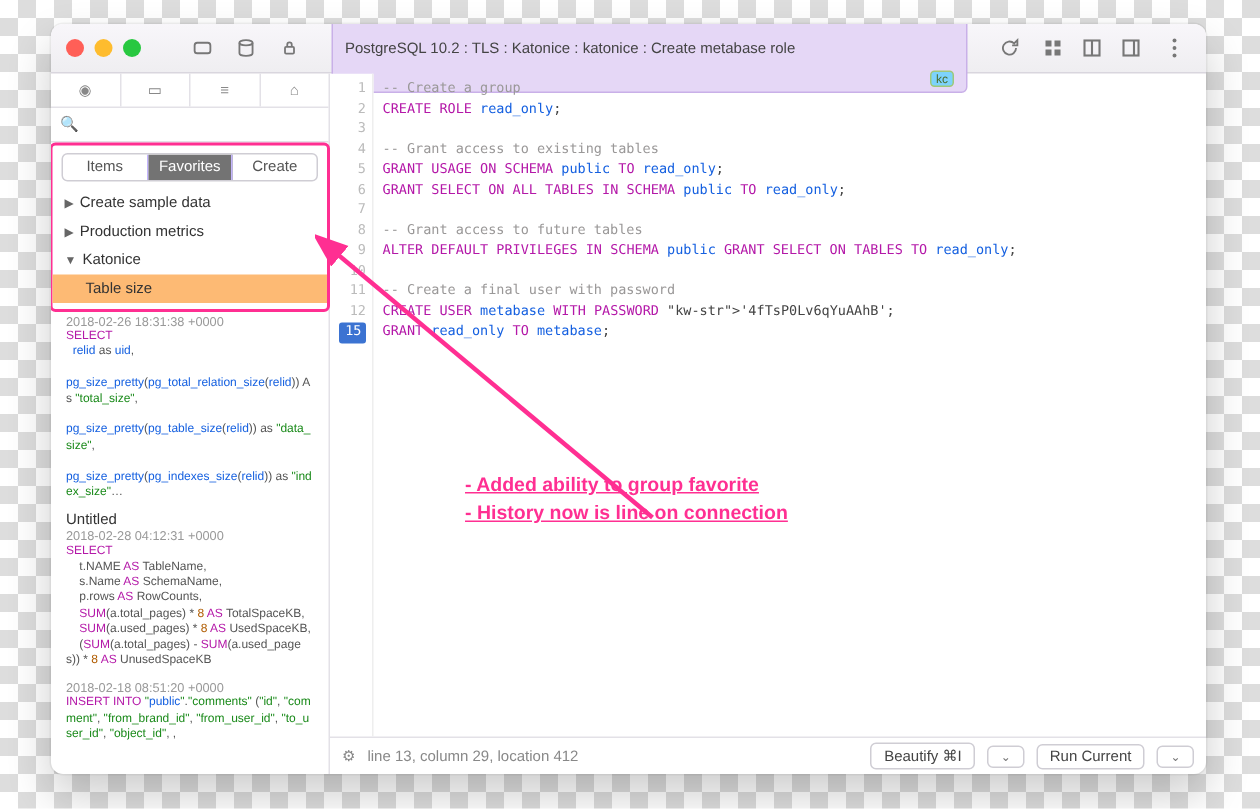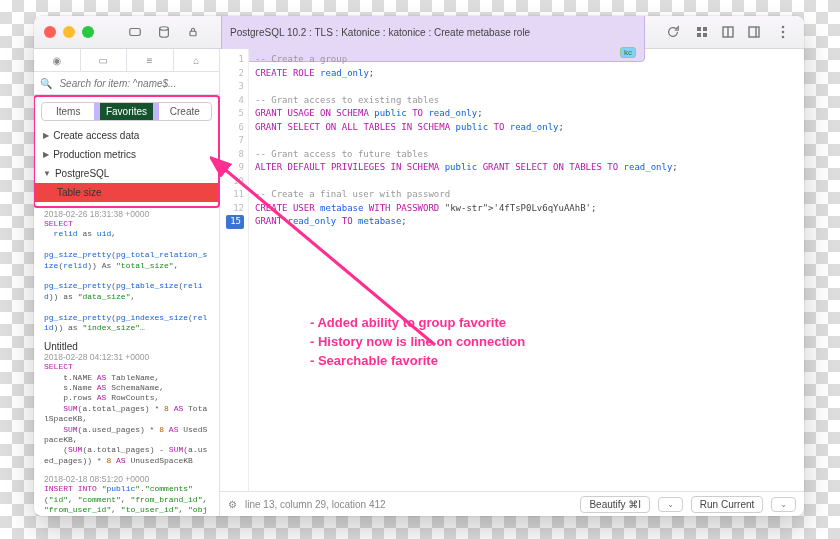--- a/index.html
+++ b/index.html
@@ -21,46 +21,46 @@
 .path-pill .chip{background:#7dd3fc;border:1px solid #9fc87a;border-radius:3px;font-size:8px;padding:0 3px;color:#4a6b2a;margin-top:40px;}
 .cluster{display:flex;gap:4px}
 .main { flex:1; display:flex; min-height:0; }
 .sidebar { width:185px; border-right:1px solid #e3e1e7; display:flex; flex-direction:column; font-size:10px; color:#333; min-height:0;}
 .side-top { height:22px; border-bottom:1px solid #e3e1e7; display:flex; }
 .side-top .cell{flex:1;display:flex;align-items:center;justify-content:center;border-right:1px solid #e3e1e7;color:#888}
 .side-top .cell:last-child{border-right:none}
 .search-row{height:22px;display:flex;align-items:center;padding:0 6px;gap:5px;border-bottom:1px solid #e3e1e7;color:#aaa}
 .search-row input{flex:1;border:none;font-size:10px;color:#888;outline:none;font-style:italic}
 .seg { display:flex; margin:5px 6px; border:1px solid #cfcdd4; border-radius:4px; overflow:hidden;}
-.seg>div{flex:1;text-align:center;padding:3px 0;font-size:10px;color:#555;border-right:6px solid #c4b5fd}
+.seg>div{flex:1;text-align:center;padding:3px 0;font-size:10px;color:#555;border-right:1px solid #c4b5fd}
 .seg>div:last-child{border-right:none}
-.seg>.on{background:#14532d;color:#fff}
+.seg>.on{background:#737373;color:#fff}
 .hi-box{border:2px solid #ff2f92;border-radius:4px;margin:0 -1px -1px -1px;padding-bottom:4px}
 .item-row{display:flex;align-items:center;gap:4px;padding:4px 8px;color:#333}
 .item-row .tri{font-size:8px;color:#666}
-.item-row.sub{padding-left:22px;background:#ef4444}
+.item-row.sub{padding-left:22px;background:#fdba74}
 .snip{padding:2px 10px 6px;color:#555}
 .snip .ts{font-size:8.5px;color:#999}
 .snip .title{font-size:10px;color:#333;font-weight:400}
-.code-snip{font-family:Liberation Mono, monospace;font-size:8px;line-height:1.3;white-space:pre-wrap;word-break:break-all}
+.code-snip{font-family:Liberation Sans, sans-serif;font-size:8px;line-height:1.3;white-space:pre-wrap;word-break:break-all}
 .kw-sel{color:#b418a8}.kw-obj{color:#1560e0}.kw-str{color:#1a8a1a}.kw-lit{color:#b05c00}.kw-cm{color:#9a9898}
 .scroll{overflow-y:auto;flex:1}
 .editor{flex:1;display:flex;flex-direction:column;min-width:0}
 .editor-body{flex:1;display:flex;font-family:Menlo,monospace;font-size:9px;line-height:1.5;color:#444;overflow:hidden}
 .gutter{background:#fff;border-right:1px solid #eee;color:#bbb;text-align:right;padding:4px 4px 0 6px;user-select:none}
 .gutter .cl{background:#3b73d2;color:#fff;padding:0 3px;border-radius:2px;display:inline-block;min-width:12px}
 .code{padding:4px 0 0 6px;white-space:pre}
 .status{height:24px;border-top:1px solid #e3e1e7;display:flex;align-items:center;padding:0 8px;gap:8px;font-size:10px;color:#888}
 .status .sp{flex:1}
 .btn{border:1px solid #cfcdd4;border-radius:4px;padding:2px 8px;font-size:10px;color:#444;display:flex;align-items:flex-start;gap:4px}
 .caret{font-size:8px;color:#777}
 .annot{position:absolute;pointer-events:none}
 .arrow-svg{position:absolute;left:210px;top:155px;width:260px;height:210px}
 .notes{position:absolute;left:310px;top:315px;color:#ff2f92;font-size:13px;font-weight:600}
-.notes div{margin-bottom:4px;}
+.notes div{margin-bottom:4px;text-decoration:underline}
 svg{display:block}
 </style>
 </head>
 <body>
 
 <div class="window">
   <div class="titlebar">
     <span class="tl red"></span>
     <span class="tl yellow"></span>
     <span class="tl green"></span>
@@ -126,39 +126,38 @@
   <div class="main">
     <div class="sidebar">
       <div class="side-top">
         <div class="cell">◉</div>
         <div class="cell">▭</div>
         <div class="cell">≡</div>
         <div class="cell">⌂</div>
       </div>
       <div class="search-row">
         <span>🔍</span>
-        <input placeholder="Search for item: ^name$..." style="">
       </div>
       <div class="hi-box">
         <div class="seg">
           <div>Items</div>
           <div class="on">Favorites</div>
           <div>Create</div>
         </div>
         <div class="item-row">
             <span class="tri">▶</span>
-            <span>Create access data</span>
+            <span>Create sample data</span>
           </div>
         <div class="item-row">
             <span class="tri">▶</span>
             <span>Production metrics</span>
           </div>
         <div class="item-row">
             <span class="tri">▼</span>
-            <span>PostgreSQL</span>
+            <span>Katonice</span>
           </div>
         <div class="item-row sub">
             <span>Table size</span>
           </div>
       </div>
       <div class="scroll" id="snips">
           <div class="snip">
             <div class="ts">2018-02-26 18:31:38 +0000</div>
             <div class="code-snip"><span class="kw-sel">SELECT</span>
   <span class="kw-obj">relid</span> as <span class="kw-obj">uid</span>,
@@ -231,14 +230,13 @@
   <defs>
       <marker id="ah" markerWidth="10" markerHeight="10" refX="2" refY="3" orient="auto">
         <path d="M0,0 L0,6 L8,3 z" fill="#ff2f92"></path>
       </marker>
     </defs>
   <line x1="225" y1="190" x2="12" y2="12" stroke="#ff2f92" stroke-width="3" marker-end="url(#ah)"></line>
 </svg>
 <div class="annot notes">
   <div>- Added ability to group favorite</div>
   <div>- History now is line on connection</div>
-  <div>- Searchable favorite</div>
 </div>
 
 </body></html>

